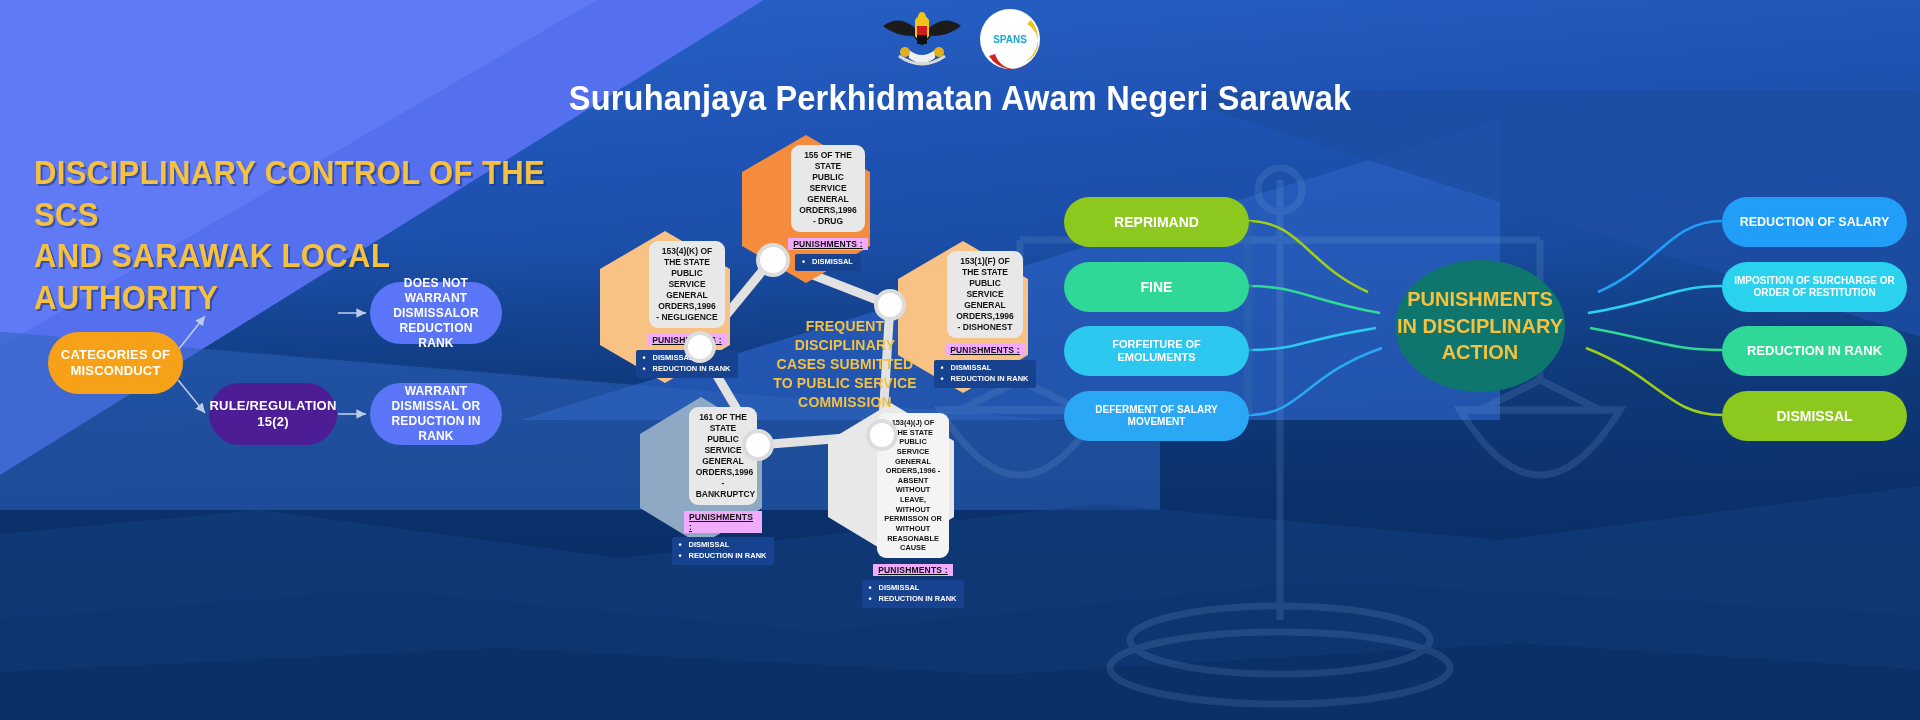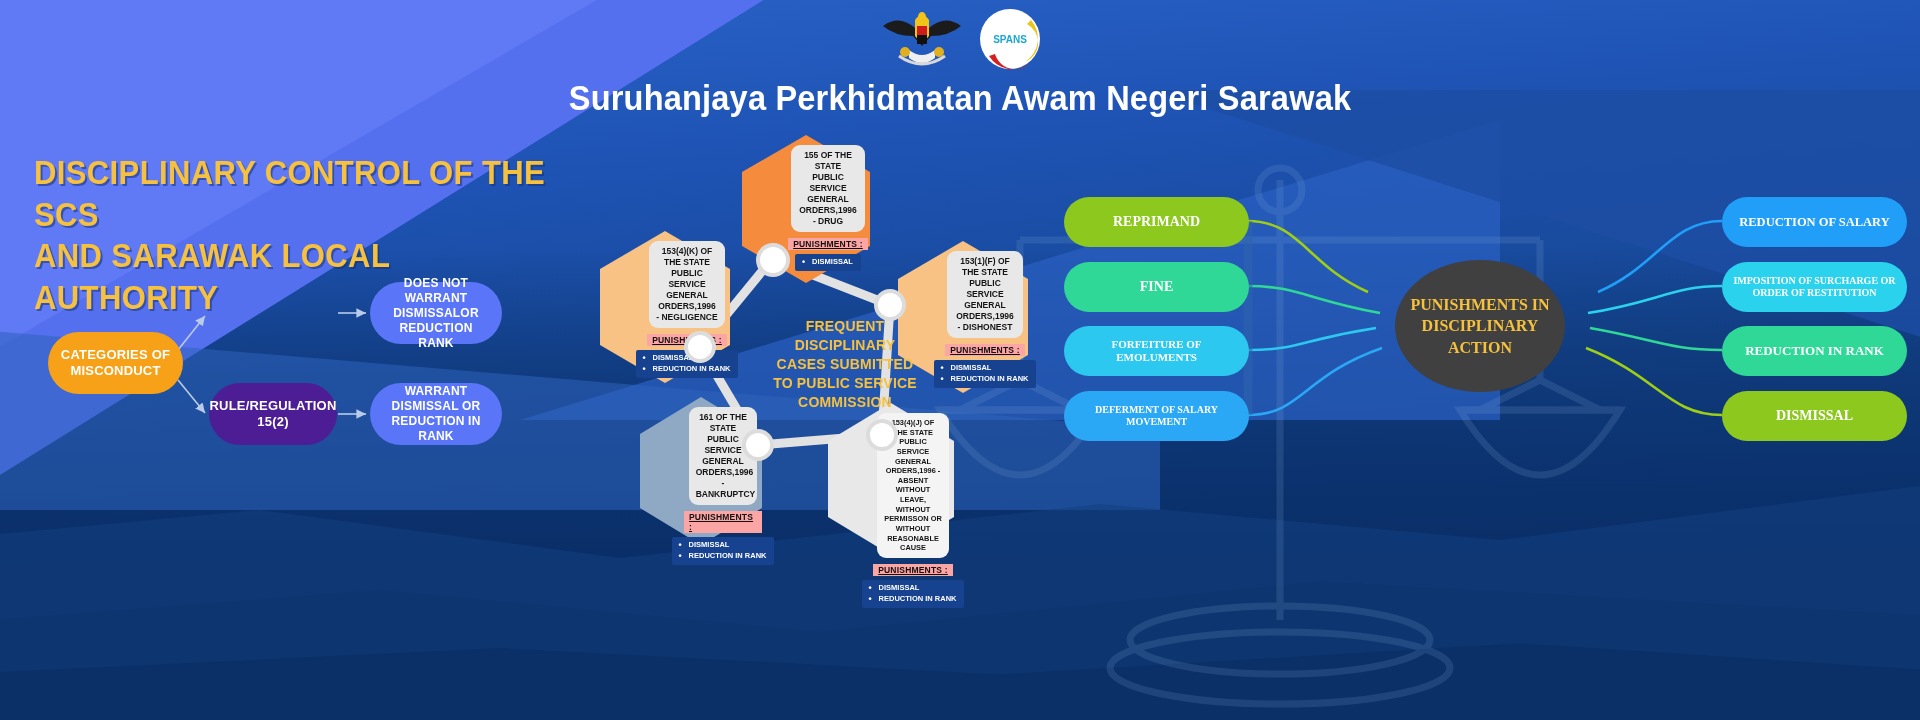--- a/index.html
+++ b/index.html
@@ -68,39 +68,39 @@
   
   .hexmap{position:absolute;left:560px;top:135px;width:480px;height:420px;}
   .hexmap > svg.links{position:absolute;left:0;top:0;width:480px;height:420px;}
   .hex{position:absolute;display:flex;flex-direction:column;align-items:center;
     padding-top:10px;padding-left:44px;}
   .hex-shape{position:absolute;inset:0;clip-path:polygon(50% 0%,100% 25%,100% 75%,50% 100%,0% 75%,0% 25%);}
   .hex-inner{position:relative;z-index:2;width:100%;display:flex;flex-direction:column;
     align-items:center;}
   .hex-cite{background:#e8e8e8;border-radius:9px;padding:5px 7px;color:#141414;
     font-size:8.5px;font-weight:700;line-height:1.3;text-align:center;width:88%;}
-  .hex-pl{margin-top:6px;background:#fca5a5;color:#111;font-size:8.5px;font-weight:700;
+  .hex-pl{margin-top:6px;background:#f0abfc;color:#111;font-size:8.5px;font-weight:700;
     padding:1px 5px;text-decoration:underline;letter-spacing:.2px;align-self:center;}
   .hex-list{margin-top:4px;background:#17428f;border-radius:2px;padding:3px 8px 3px 6px;}
   .hex-list li{color:#fff;font-size:7.5px;font-weight:700;line-height:1.45;
     list-style:none;position:relative;padding-left:11px;white-space:nowrap;}
   .hex-list li:before{content:"•";position:absolute;left:1px;top:-1px;font-size:9px;}
   .node{position:absolute;border-radius:50%;background:#fff;border:4px solid #dcdcdc;z-index:5;}
   .center-label{position:absolute;color:#f5c13f;font-weight:700;font-size:14px;
     line-height:1.35;text-align:center;z-index:6;width:150px;letter-spacing:.2px;margin-left:8px;}
 
   
-  .mind{position:absolute;left:1050px;top:180px;width:870px;height:290px;font-family:Liberation Serif, serif;}
+  .mind{position:absolute;left:1050px;top:180px;width:870px;height:290px;}
   .mind svg.branches{position:absolute;left:0;top:0;width:870px;height:290px;}
   .mpill{position:absolute;border-radius:30px;display:flex;align-items:center;
     justify-content:center;text-align:center;color:#fff;font-weight:700;
     line-height:1.2;padding:4px 10px;z-index:3;}
   .hub{position:absolute;left:345px;top:80px;width:170px;height:132px;border-radius:50%;
-    background:#404040;display:flex;align-items:center;justify-content:center;
-    color:#f5c13f;font-weight:700;font-size:16px;line-height:1.32;text-align:center;z-index:4;}
+    background:#0f766e;display:flex;align-items:center;justify-content:center;
+    color:#f5c13f;font-weight:700;font-size:20px;line-height:1.32;text-align:center;z-index:4;}
 </style>
 </head>
 <body>
 
 <div id="stage">
 
   <div class="bg-base"></div>
   <div class="bg-navy-bottom"></div>
   <div class="bg-tri-a"></div>
   <div class="bg-tri-b"></div>

